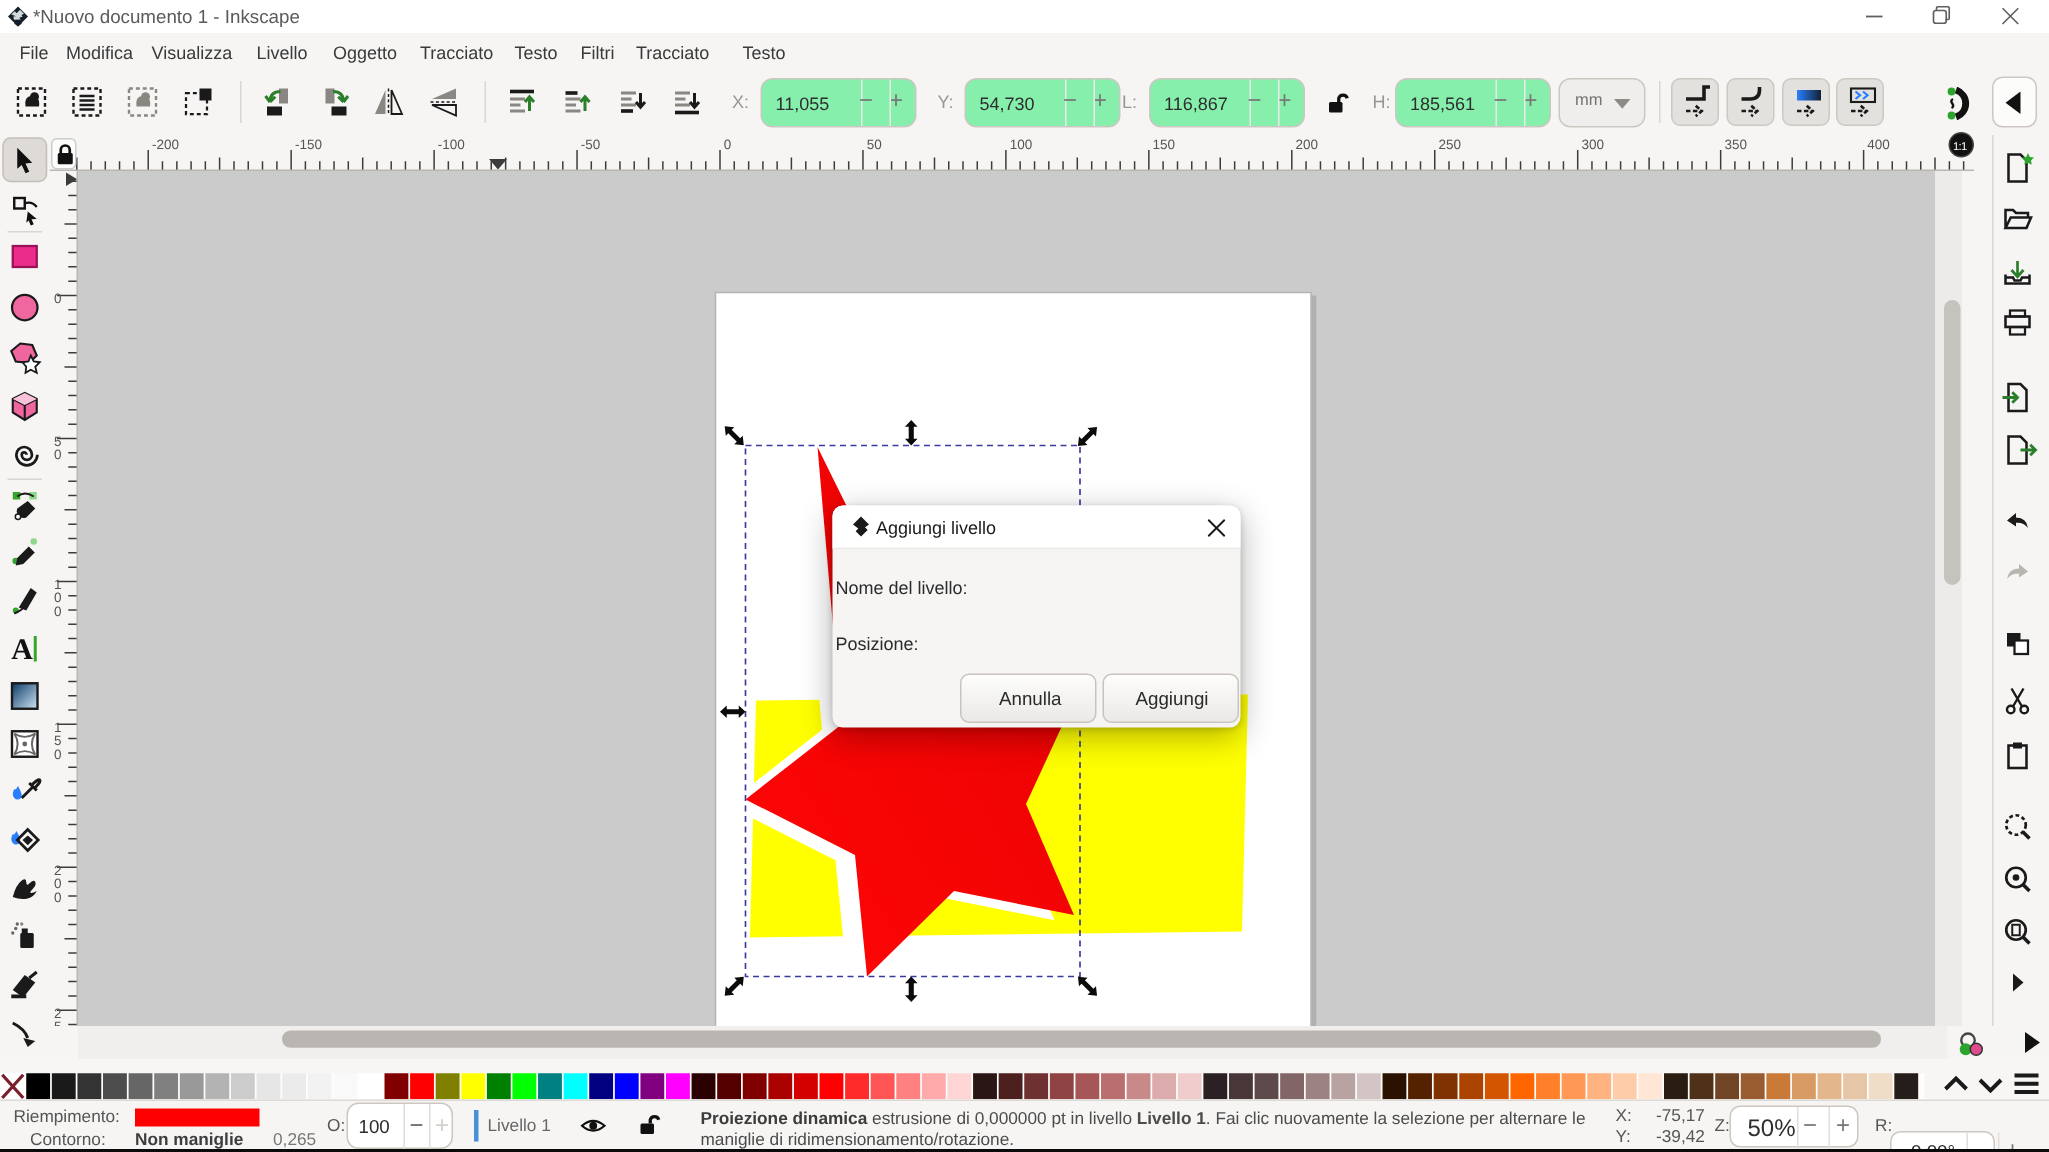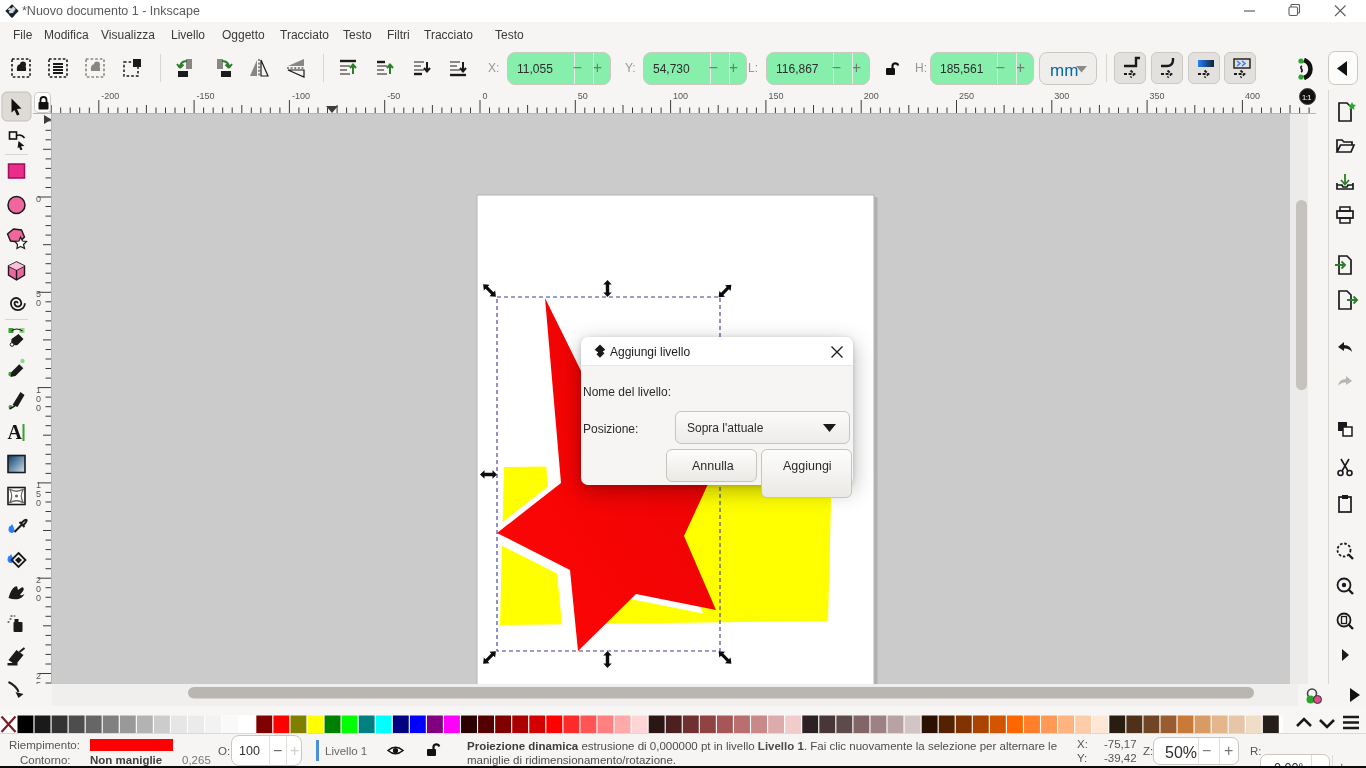--- a/index.html
+++ b/index.html
@@ -34,21 +34,21 @@
   #canvas { left:52px; top:114px; width:1238px; height:570px; background:#cbcbcb; overflow:hidden; }
   
   #cmdbar { left:1328px; top:90px; width:38px; height:618px; background:#f6f5f4; border-left:1px solid #dad6d1; }
   
   #hscroll { left:52px; top:684px; width:1264px; height:24px; background:#f1efed; }
   #palette { left:0; top:708px; width:1366px; height:25px; background:#fcfcfb; }
   #statusbar { left:0; top:733px; width:1366px; height:35px; background:#f6f5f4; border-top:1px solid #ddd9d4; font-size:11.5px; color:#2e2e2e; }
   .sbspin { position:absolute; background:#fff; border:1px solid #ccc7c1; border-radius:6px; font-size:12px; color:#2e2e2e; }
   
   #dialog { left:555px; top:337px; width:272px; height:148px; background:#f6f5f4;
-            border-radius:7px; box-shadow:0 6px 22px rgba(0,0,0,0.30), 0 1px 4px rgba(0,0,0,0.16);margin-left:26px; }
+            border-radius:7px; box-shadow:0 6px 22px rgba(0,0,0,0.30), 0 1px 4px rgba(0,0,0,0.16); }
   #dialog-title { position:absolute; left:0; top:0; width:272px; height:29px; background:#ffffff;
                   border-radius:7px 7px 0 0; border-bottom:1px solid #e8e6e3; }
 </style>
 </head>
 <body>
 
 <div id="titlebar" class="abs">
   <svg class="abs" style="left:4px;top:3px" width="16" height="16" viewBox="0 0 18 16">
     <path d="M9 0.5 L16.5 8 L9 15.5 L1.5 8 Z" fill="#16202a"></path>
     <path d="M4 6.5 L6.5 4 L8 5.5 L10.5 3 L13.5 6 L11.5 6.8 L12.5 8 L10 9 L11 10.2 L6 10.5 L5.5 8 L7.5 7.8 Z" fill="#e8eef2" opacity="0.9"></path>
@@ -163,21 +163,21 @@
     <rect x="2" y="7" width="9" height="7" rx="1" fill="#111"></rect>
     <path d="M8.5 7 V4.5 A3 3 0 0 1 14.2 4.5" fill="none" stroke="#111" stroke-width="2.2"></path>
   </svg>
   <span class="tlabel" style="left:915px">H:</span>
   <div class="spin" style="left:930px">
       <span class="val">185,561</span>
       <span class="minus">−</span>
       <span class="plus">+</span>
     </div>
   <div class="abs" style="left:1039px;top:4px;width:58px;height:33px;background:#f0eeec;border:1px solid #cdc7c2;border-radius:8px;">
-    <span style="position:absolute;left:10px;top:8px;font-size:17px;color:#0369a1">mm</span>
+    <span style="position:absolute;left:10px;top:8px;font-size:11px;color:#737373">mm</span>
     <svg style="position:absolute;right:9px;top:13px" width="11" height="7">
         <path d="M0 0 L11 0 L5.5 6.5 Z" fill="#8e8a85"></path>
       </svg>
   </div>
   <div class="tsep" style="left:1106px"></div>
   <div class="togglebtn" style="left:1114px"></div>
   <div class="togglebtn" style="left:1151px"></div>
   <div class="togglebtn" style="left:1188px"></div>
   <div class="togglebtn" style="left:1224px"></div>
   <svg class="abs" style="left:1114px;top:4px" width="146" height="32" viewBox="0 0 146 32">
@@ -831,27 +831,21 @@
     <svg style="position:absolute;left:11px;top:7px" width="16" height="15" viewBox="0 0 18 16">
       <path d="M9 0 L15 6 L12 8 L14 10 L9 15 L5 11 L7 9 L3 6 Z" fill="#1a1a1a"></path>
     </svg>
     <span style="position:absolute;left:29px;top:8px;font-size:12px;color:#1a1a1a">Aggiungi livello</span>
     <svg style="position:absolute;right:10px;top:9px" width="12" height="12">
         <path d="M0.5 0.5 L11.5 11.5 M11.5 0.5 L0.5 11.5" stroke="#1a1a1a" stroke-width="1.3"></path>
       </svg>
   </div>
   <span style="position:absolute;left:2px;top:48px;font-size:12px;color:#2b2b2b">Nome del livello:</span>
   <span style="position:absolute;left:2px;top:85px;font-size:12px;color:#2b2b2b">Posizione:</span>
-  <div style="position:absolute;left:94px;top:74px;width:175px;height:33px;background:linear-gradient(#fbfafa,#eeecea);border:1px solid #c8c3bd;border-radius:6px;">
-    <span style="position:absolute;left:11px;top:9px;font-size:12px;color:#2b2b2b">Sopra l'attuale</span>
-    <svg style="position:absolute;right:13px;top:12px" width="13" height="9">
-        <path d="M0 0 L13 0 L6.5 8 Z" fill="#1a1a1a"></path>
-      </svg>
-  </div>
   <div style="position:absolute;left:85px;top:112px;width:91px;height:33px;background:linear-gradient(#fdfdfc,#ebe9e6);border:1px solid #c8c3bd;border-radius:6px;">
     <span style="position:absolute;left:25px;top:9px;font-size:12.5px;color:#2b2b2b">Annulla</span>
   </div>
-  <div style="position:absolute;left:180px;top:112px;width:91px;height:49px;background:linear-gradient(#fdfdfc,#ebe9e6);border:1px solid #c8c3bd;border-radius:6px;">
+  <div style="position:absolute;left:180px;top:112px;width:91px;height:33px;background:linear-gradient(#fdfdfc,#ebe9e6);border:1px solid #c8c3bd;border-radius:6px;">
     <span style="position:absolute;left:21px;top:9px;font-size:12.5px;color:#2b2b2b">Aggiungi</span>
   </div>
 </div>
 
 <div class="abs" style="left:0;top:766px;width:1366px;height:2px;background:#0a0a0a"></div>
 
 </body></html>

